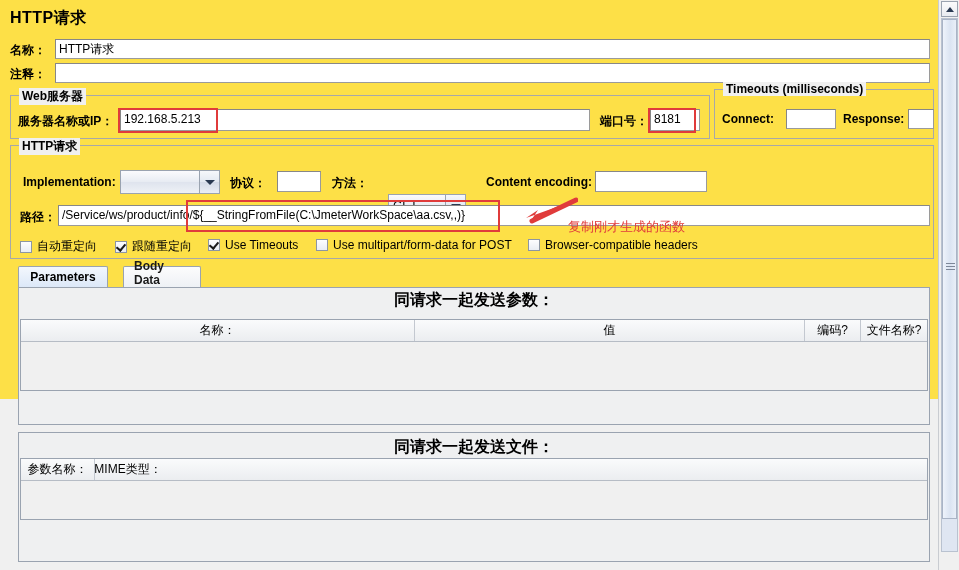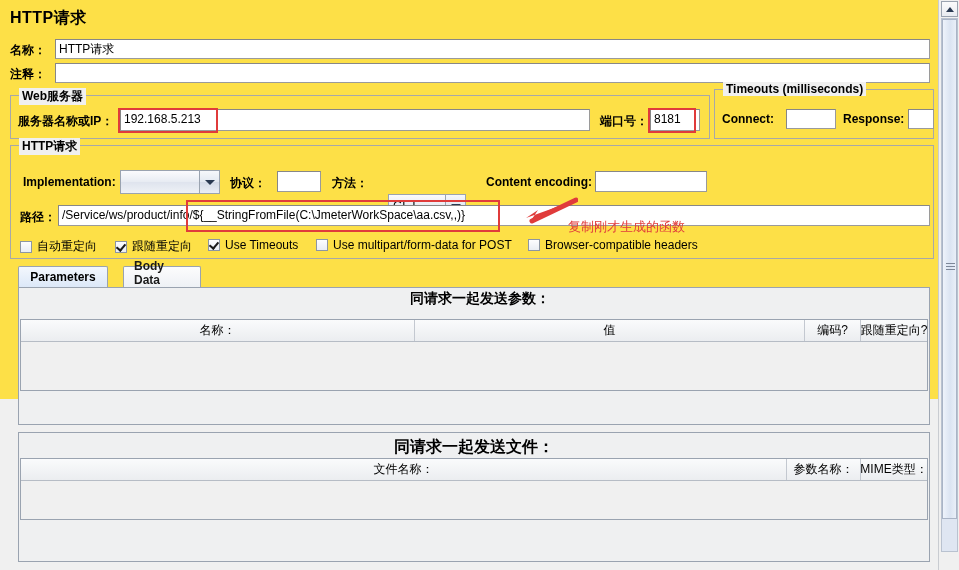--- a/index.html
+++ b/index.html
@@ -177,24 +177,24 @@
   .params-box {
     position: absolute;
     left: 18px; top: 287px;
     width: 912px; height: 138px;
     border: 1px solid #9aa3b0;
     background: #eff0f1;
     box-sizing: border-box;
   }
   .send-params-title {
     position: absolute;
-    left: 24px; top: 290px;
+    left: 18px; top: 290px;
     width: 912px;
     text-align: center;
-    font-size: 14px; font-weight: bold;
+    font-size: 16px; font-weight: bold;
   }
 
   
   .tbl {
     position: absolute;
     box-sizing: border-box;
     border: 1px solid #9aa3b0;
     background: #ffffff;
   }
   #tbl-params { left: 20px; top: 319px; width: 908px; height: 72px; }
@@ -419,21 +419,21 @@
     </div>
 
     <div class="params-box"></div>
     <div class="send-params-title">同请求一起发送参数：</div>
 
     <div class="tbl" id="tbl-params">
       <div class="thead">
         <div class="th" style="width:394px;">名称：</div>
         <div class="th" style="width:390px;">值</div>
         <div class="th" style="width:56px;">编码?</div>
-        <div class="th" style="width:66px;">跟随重定向?</div>
+        <div class="th" style="width:66px;">文件名称?</div>
       </div>
       <div class="tbody"></div>
     </div>
 
     <div class="btnrow">
       <div class="btn" style="left:238px; top:394px; width:66px;">
           <span>Detail</span>
         </div>
       <div class="btn" style="left:311px; top:394px; width:56px;">
           <span>添加</span>
@@ -450,21 +450,20 @@
       <div class="btn" style="left:640px; top:394px; width:68px;">
           <span>Down</span>
         </div>
     </div>
 
     <div class="files-box"></div>
     <div class="send-files-title">同请求一起发送文件：</div>
 
     <div class="tbl" id="tbl-files">
       <div class="thead">
-        <div class="th" style="width:766px;">文件名称：</div>
         <div class="th" style="width:74px;">参数名称：</div>
         <div class="th" style="width:66px;">MIME类型：</div>
       </div>
       <div class="tbody"></div>
     </div>
 
     <div class="btnrow">
       
       
       

